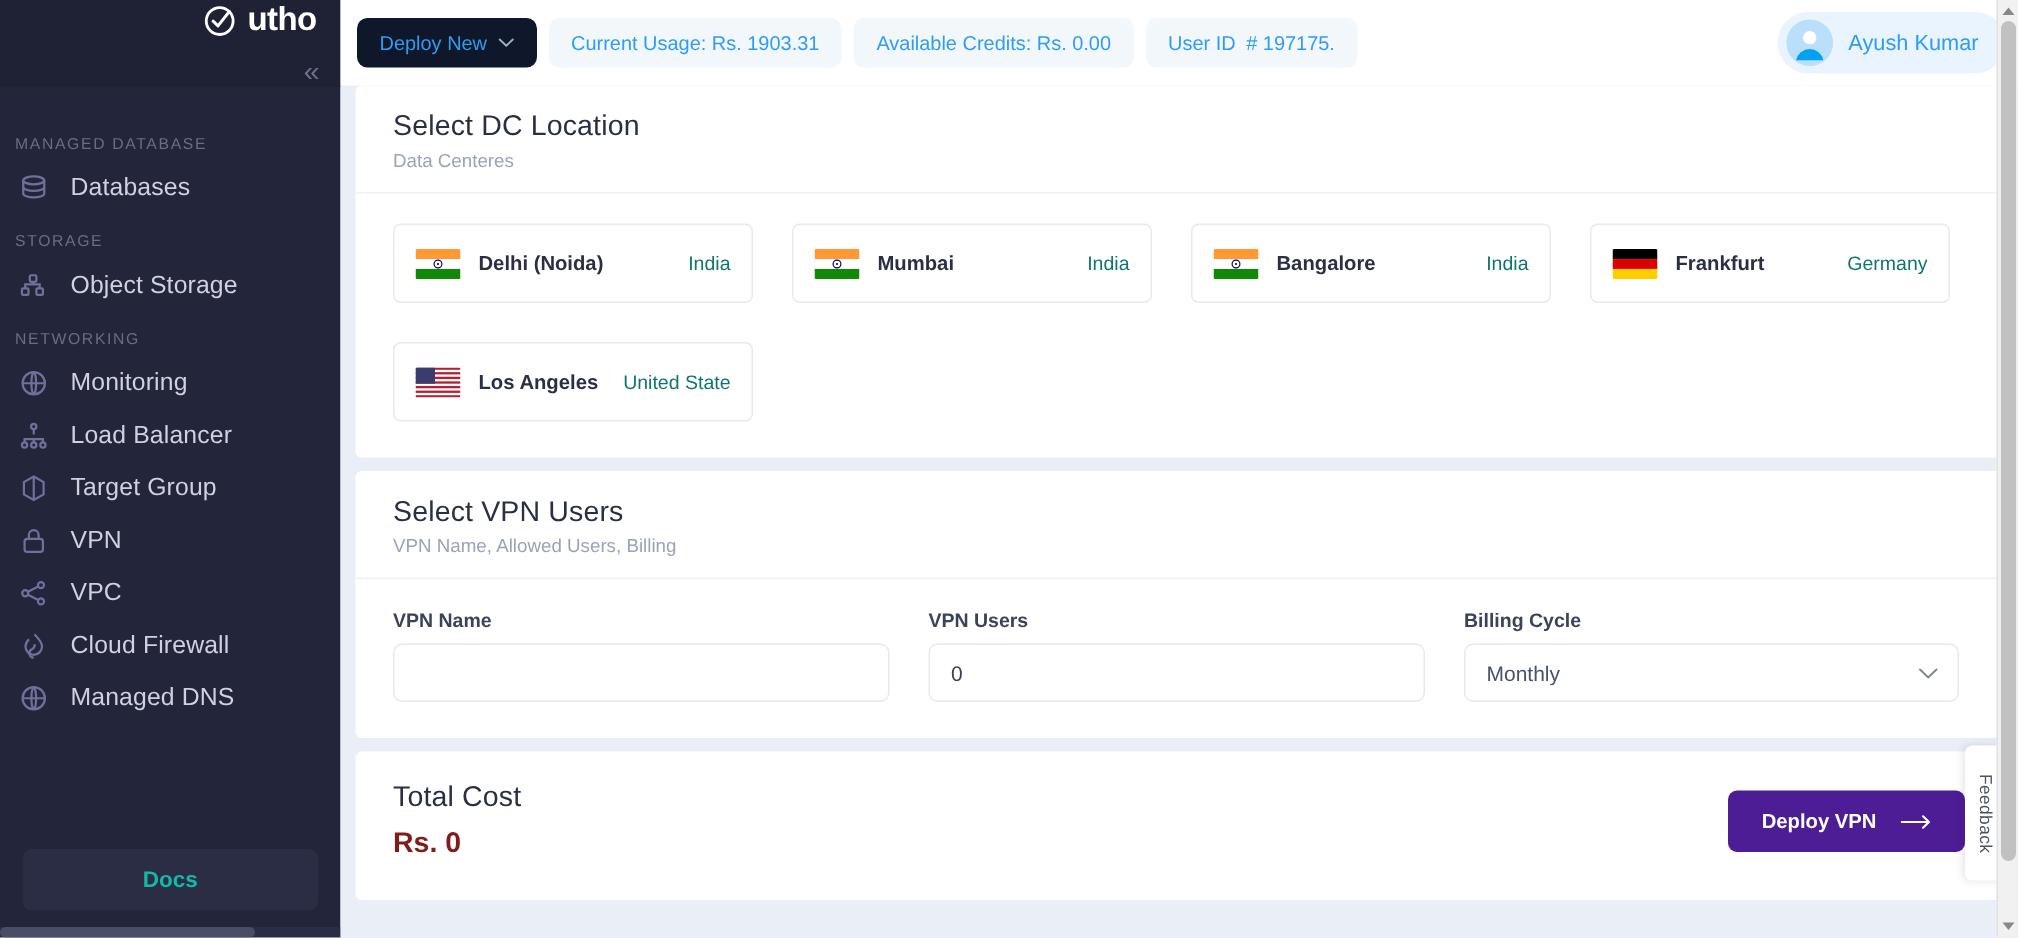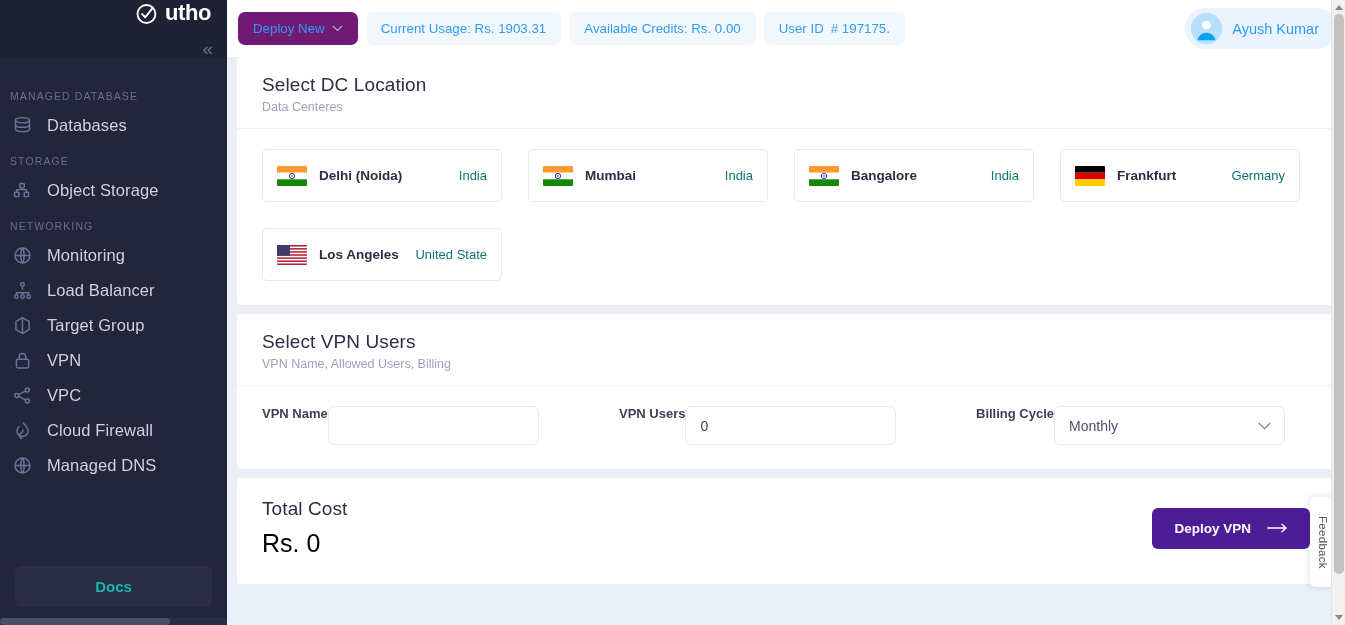--- a/index.html
+++ b/index.html
@@ -63,21 +63,21 @@
   }
   .topbar {
     height: 57px; background: #ffffff; display: flex; align-items: center;
     padding: 0 8px 0 11px; gap: 8px; flex: 0 0 57px;
   }
   .pill {
     background: #f2f7fc; border-radius: 7px; color: #2f9cf4;
     font-size: 13.3px; padding: 9px 15px; white-space: nowrap; cursor: pointer;
     display: flex; align-items: center; gap: 7px;
   }
-  .pill.deploy { background: #701a75; }
+  .pill.deploy { background: #0f172a; }
   .pill b { font-weight: normal; }
   .spacer { flex: 1; }
   .user-pill {
     display: flex; align-items: center; gap: 10px;
     background: #eaf4fe; border-radius: 22px; padding: 5px 18px 5px 6px;
     cursor: pointer;
   }
   .avatar {
     width: 31px; height: 31px; border-radius: 50%;
     background: #b9dffb; display: block; flex: 0 0 31px;
@@ -99,21 +99,21 @@
     width: 240px; height: 53px; border: 1px solid #e6e9f0; border-radius: 5px;
     display: flex; align-items: center; padding: 0 14px; gap: 12px; cursor: pointer;
     background: #fff;
   }
   .flag { width: 30px; height: 20px; flex: 0 0 30px; display: block; border-radius: 1px; }
   .loc-city { font-size: 13.5px; color: #2b2f45; font-weight: bold; }
   .loc-country { font-size: 13px; color: #0f766e; margin-left: auto; }
 
   
   .form-row { display: flex; gap: 26px; }
-  .field { display: flex; flex-direction: row; }
+  .field { display: flex; flex-direction: column; }
   .field.w-name { width: 331px; }
   .field.w-users { width: 331px; }
   .field.w-billing { width: 330px; }
   .field-label { font-size: 13px; color: #3c4257; margin-bottom: 8px; font-weight: bold; }
   .field-input {
     height: 39px; border: 1px solid #e4e8f0; border-radius: 6px;
     padding: 0 14px; font-size: 14px; color: #3c4257;
     font-family: inherit; background: #fff; outline: none;
   }
   .field-input::placeholder { color: #b9c0cf; }
@@ -122,21 +122,21 @@
   .sel-caret {
     position: absolute; right: 14px; top: 50%; transform: translateY(-50%);
     pointer-events: none; color: #7b8496;
   }
 
   
   .cost-panel-body {
     padding: 20px 25px 26px 25px; display: flex; align-items: flex-start;
   }
   .cost-title { font-size: 19px; color: #2b2f45; letter-spacing: 0.1px; }
-  .cost-value { font-size: 25px; color: #000000; margin-top: 9px; font-weight: normal; }
+  .cost-value { font-size: 19px; color: #7f1d1d; margin-top: 9px; font-weight: bold; }
   .deploy-btn {
     margin-left: auto; align-self: center;
     background: #4c1d95; color: #fff; border: none; border-radius: 6px;
     font-family: inherit; font-size: 13.5px; font-weight: bold;
     padding: 13px 22px; display: flex; align-items: center; gap: 16px;
     cursor: pointer;
   }
 
   
   .feedback {

